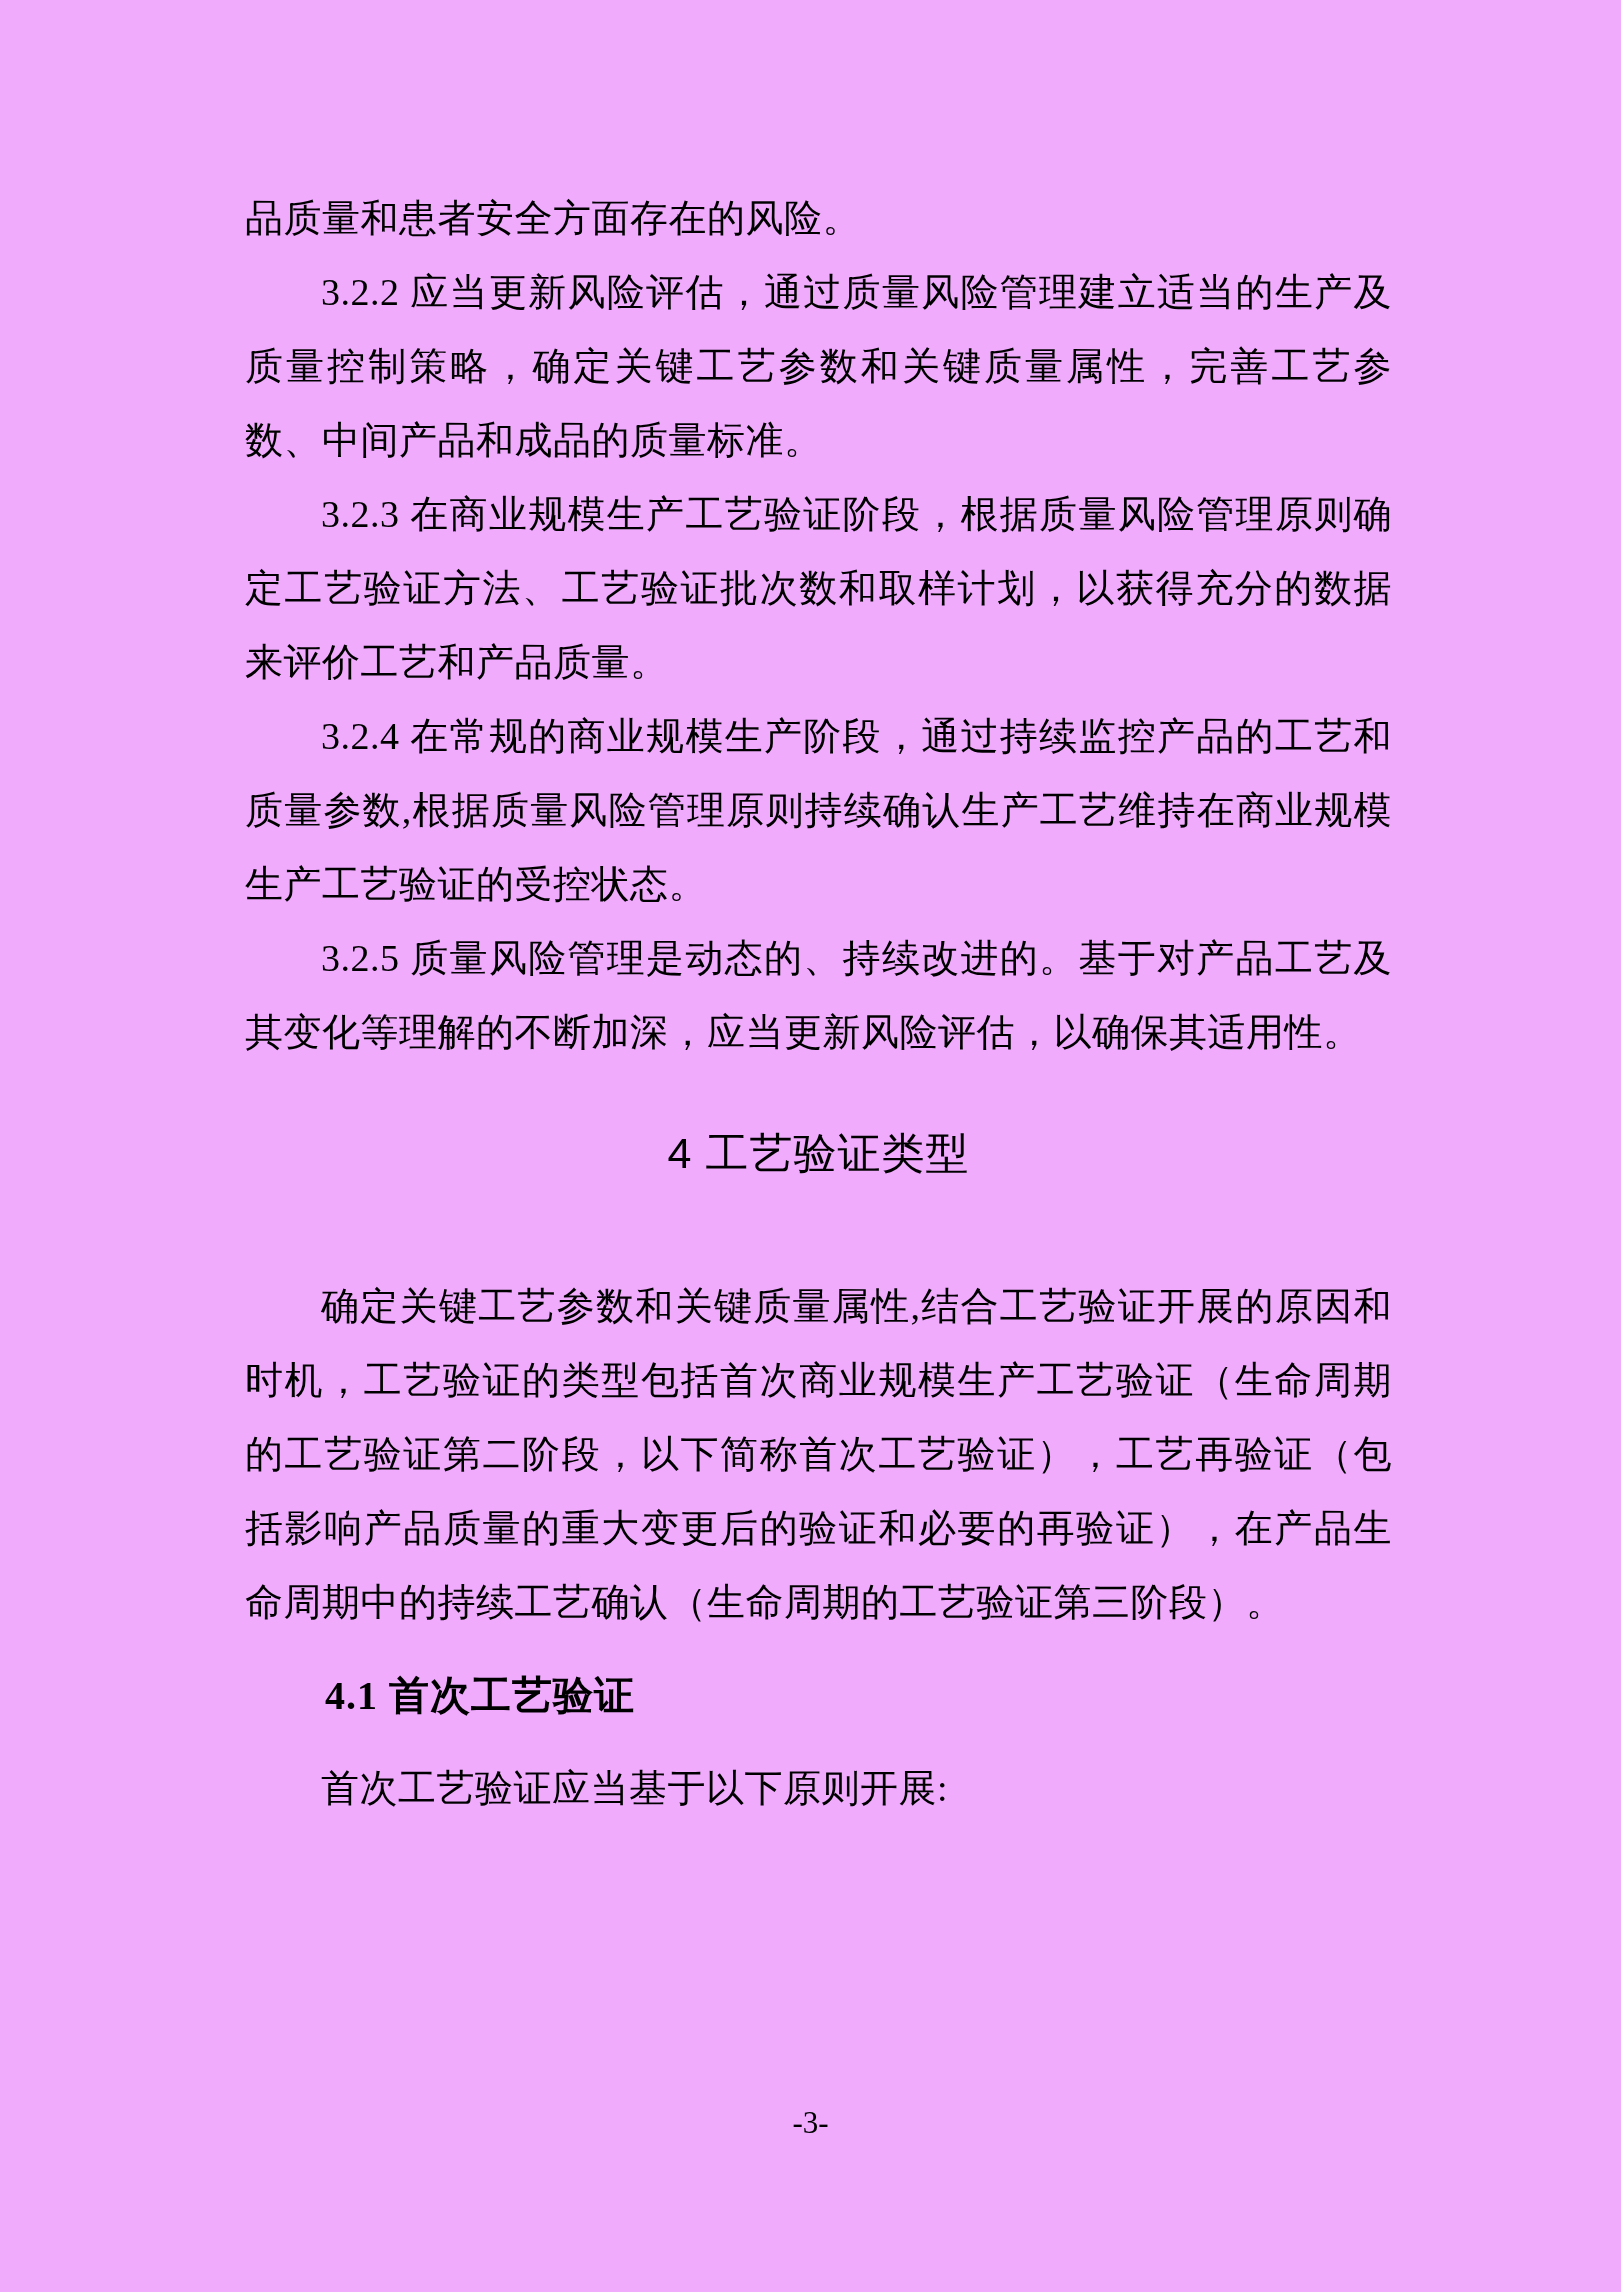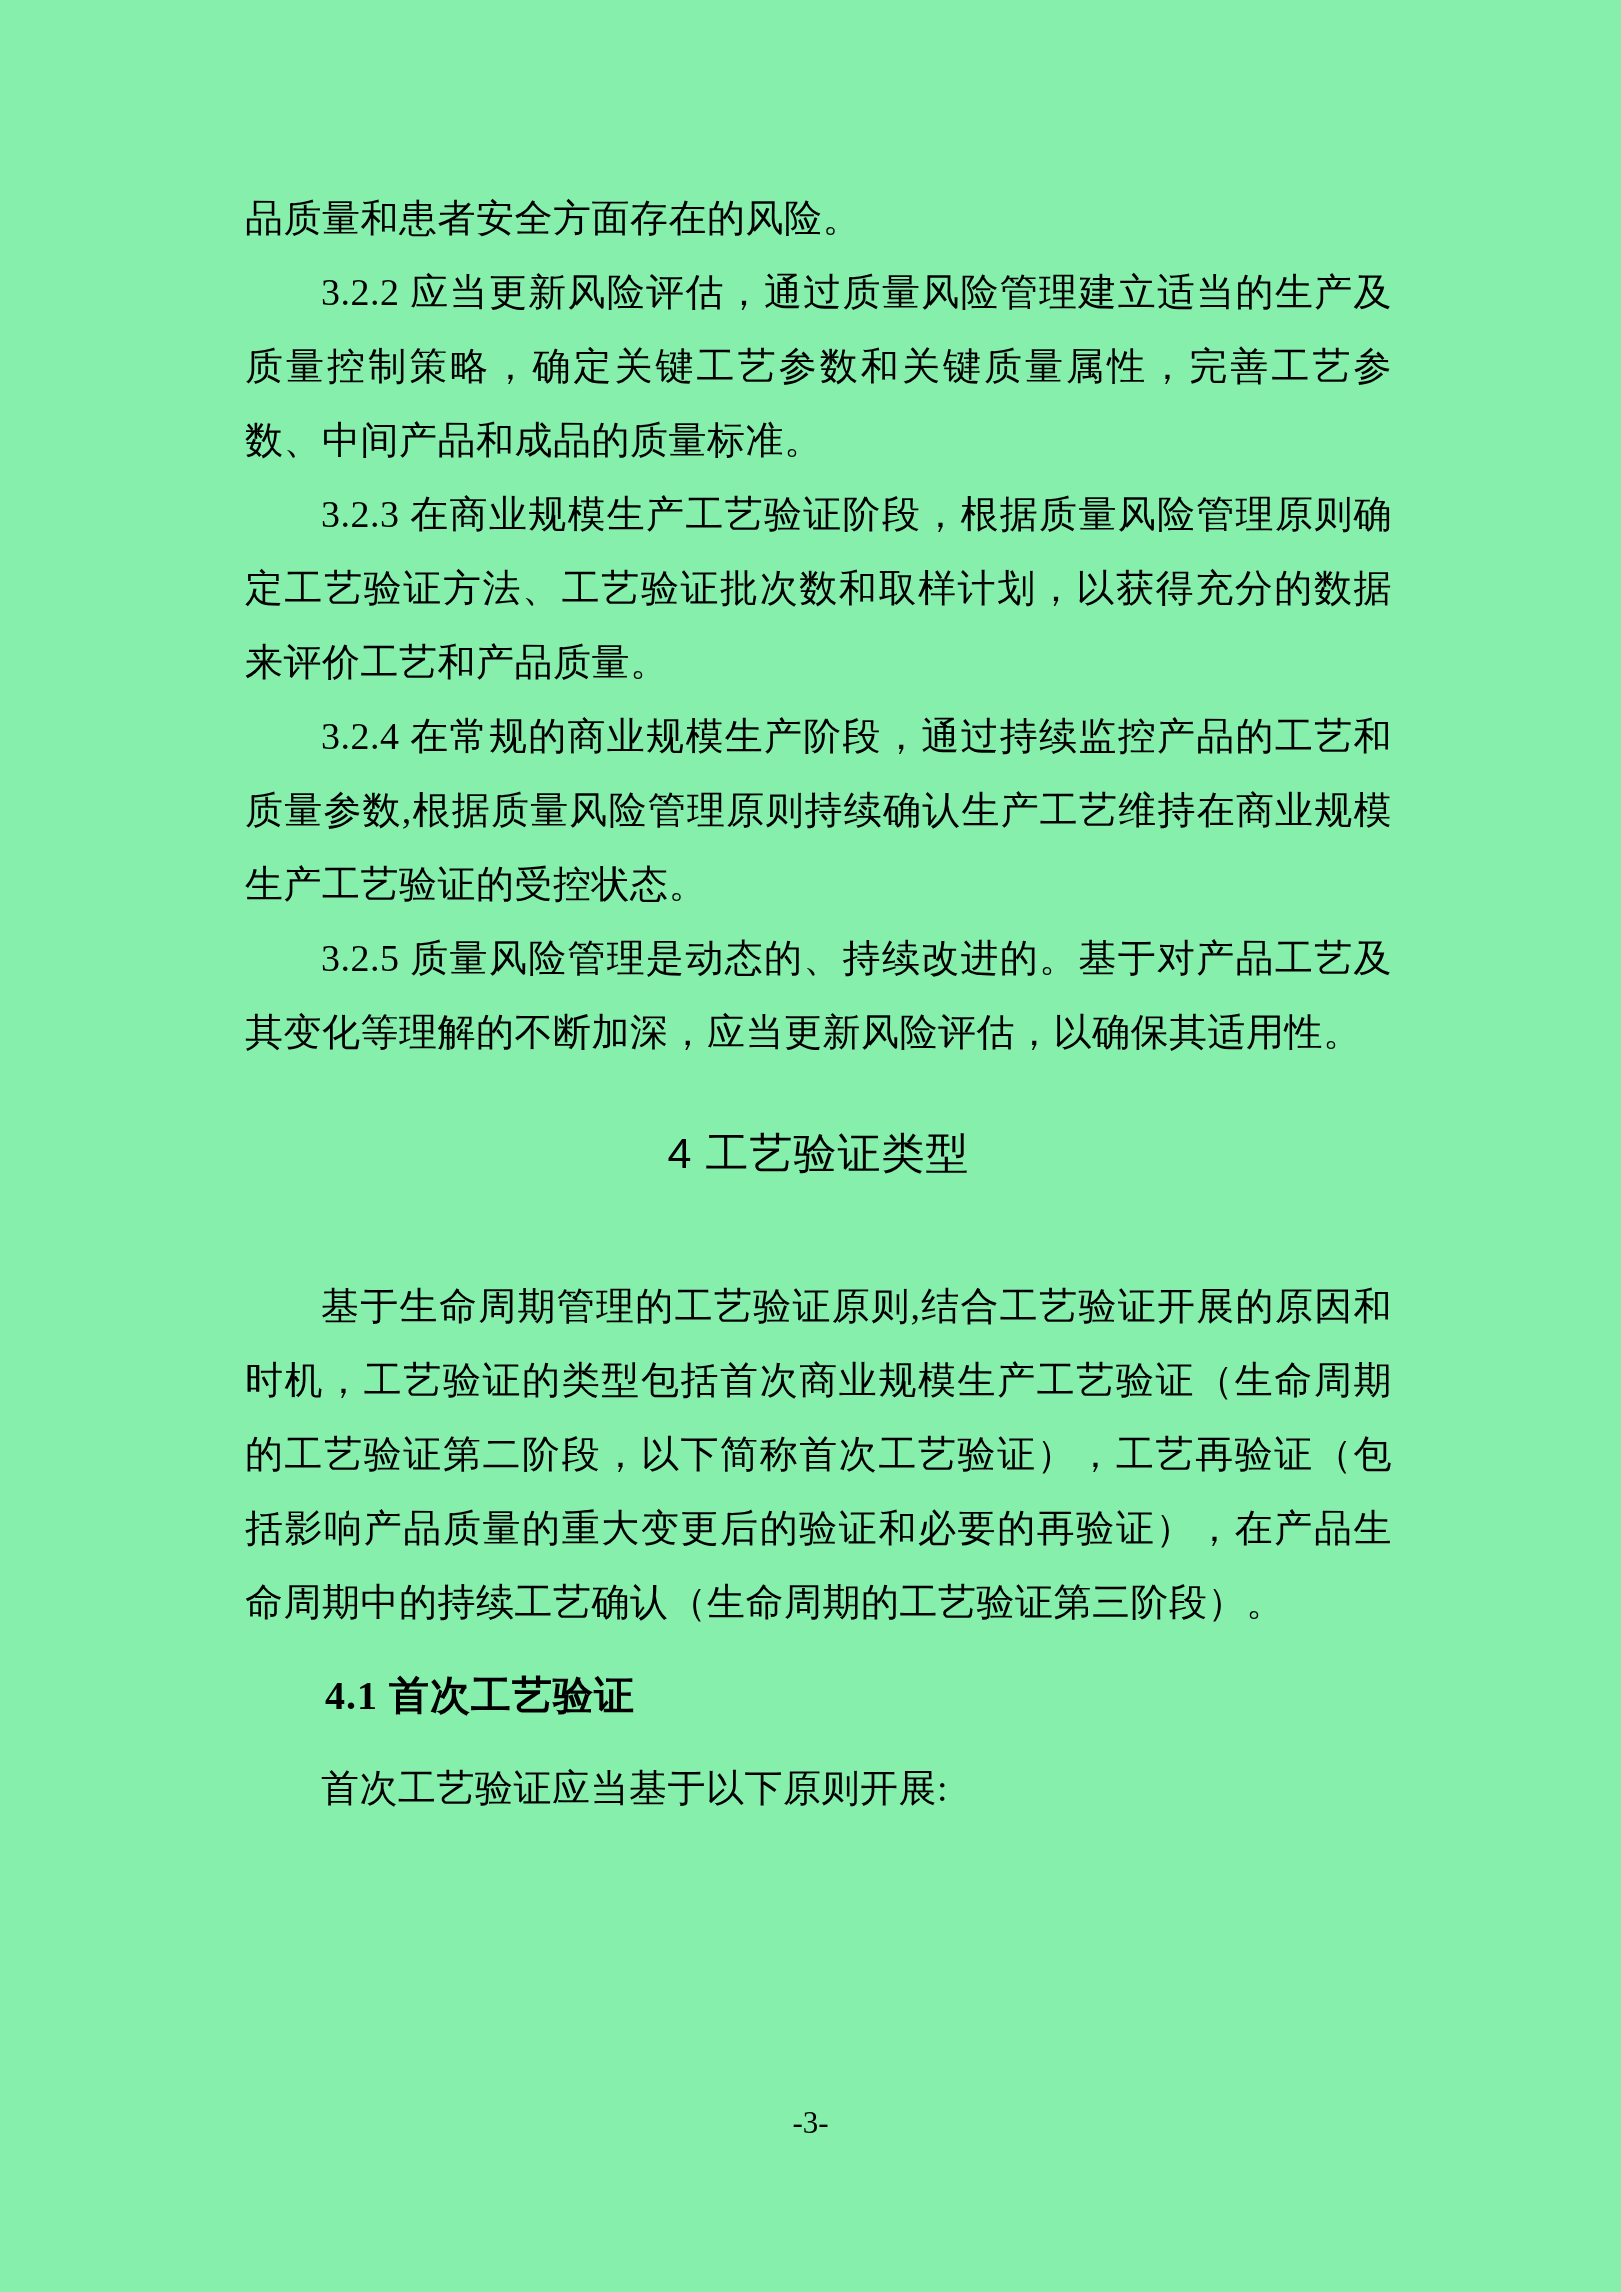--- a/index.html
+++ b/index.html
@@ -4,21 +4,21 @@
 <style>
   html, body {
     margin: 0;
     padding: 0;
     background: #ffffff;
   }
   .page {
     position: relative;
     width: 1621px;
     height: 2293px;
-    background: #86efac;
+    background: #f0abfc;
     overflow: hidden;
     font-family: "Liberation Serif", "DejaVu Serif", serif;
     color: #000000;
   }
   .content {
     position: absolute;
     top: 181px;
     left: 245px;
     width: 1147px;
   }
@@ -66,19 +66,19 @@
 <body>
 
 <div class="page">
   <div class="content">
     <p class="para">品质量和患者安全方面存在的风险。</p>
     <p class="para indent">3.2.2 应当更新风险评估，通过质量风险管理建立适当的生产及质量控制策略，确定关键工艺参数和关键质量属性，完善工艺参数、中间产品和成品的质量标准。</p>
     <p class="para indent">3.2.3 在商业规模生产工艺验证阶段，根据质量风险管理原则确定工艺验证方法、工艺验证批次数和取样计划，以获得充分的数据来评价工艺和产品质量。</p>
     <p class="para indent">3.2.4 在常规的商业规模生产阶段，通过持续监控产品的工艺和质量参数,根据质量风险管理原则持续确认生产工艺维持在商业规模生产工艺验证的受控状态。</p>
     <p class="para indent">3.2.5 质量风险管理是动态的、持续改进的。基于对产品工艺及其变化等理解的不断加深，应当更新风险评估，以确保其适用性。</p>
     <h2 class="h1">4 工艺验证类型</h2>
-    <p class="para indent">基于生命周期管理的工艺验证原则,结合工艺验证开展的原因和时机，工艺验证的类型包括首次商业规模生产工艺验证（生命周期的工艺验证第二阶段，以下简称首次工艺验证），工艺再验证（包括影响产品质量的重大变更后的验证和必要的再验证），在产品生命周期中的持续工艺确认（生命周期的工艺验证第三阶段）。</p>
+    <p class="para indent">确定关键工艺参数和关键质量属性,结合工艺验证开展的原因和时机，工艺验证的类型包括首次商业规模生产工艺验证（生命周期的工艺验证第二阶段，以下简称首次工艺验证），工艺再验证（包括影响产品质量的重大变更后的验证和必要的再验证），在产品生命周期中的持续工艺确认（生命周期的工艺验证第三阶段）。</p>
     <h3 class="h2">4.1 首次工艺验证</h3>
     <p class="para indent">首次工艺验证应当基于以下原则开展:</p>
   </div>
   <div class="page-number">-3-</div>
 </div>
 
 
 </body></html>

